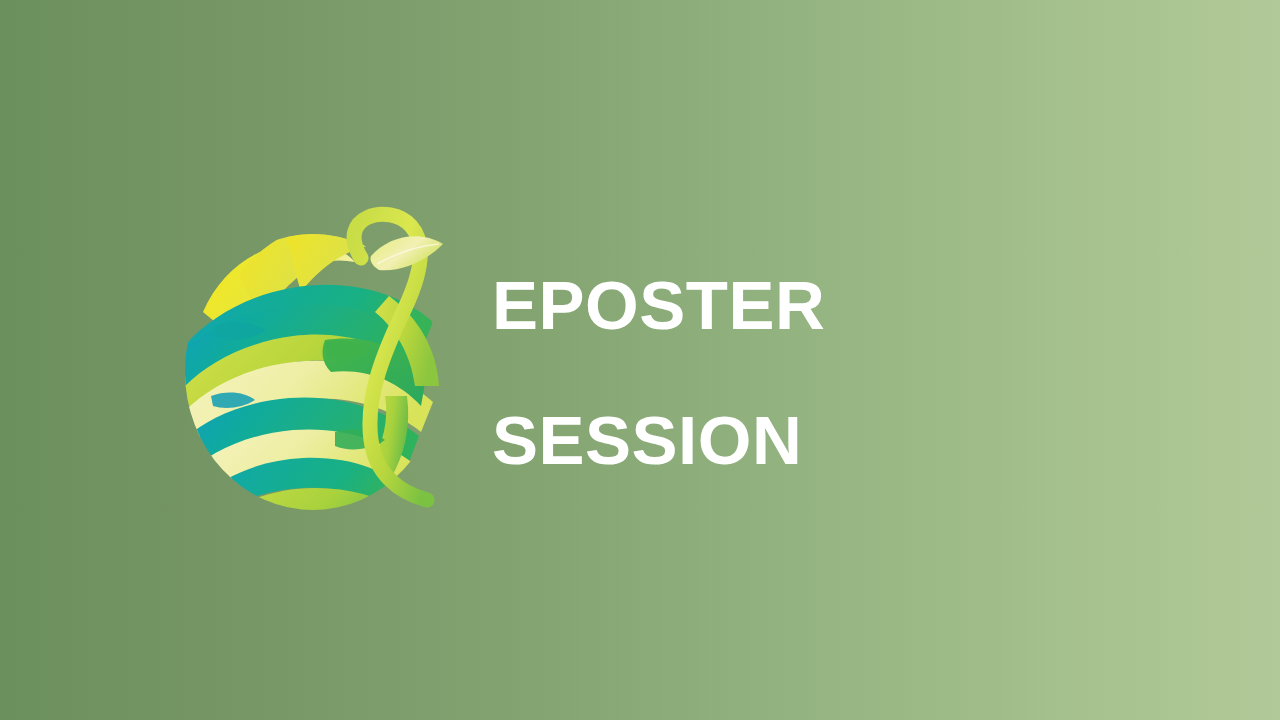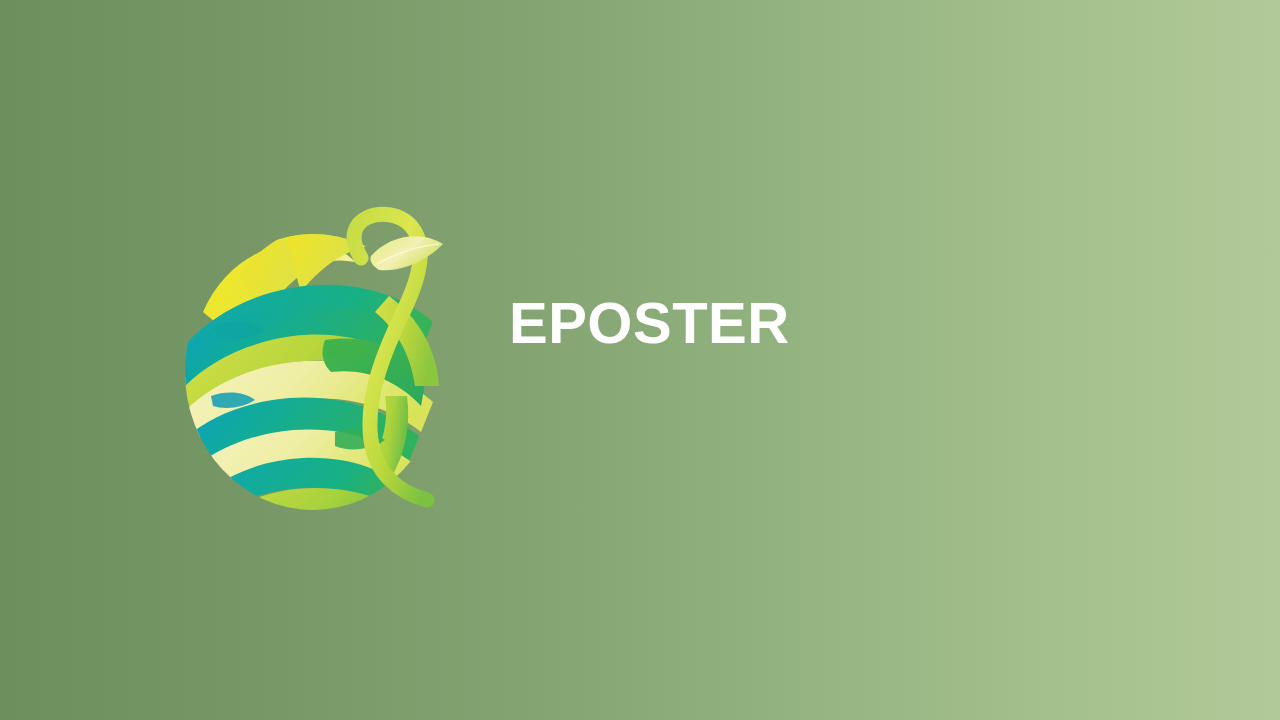--- a/index.html
+++ b/index.html
@@ -49,25 +49,25 @@
   #wordmark {
     position: absolute;
     left: 492px;
     top: 238px;
     width: 640px;
   }
   .wm-line {
     color: #ffffff;
     font-family: "Liberation Sans", sans-serif;
     font-weight: bold;
-    font-size: 58px;
+    font-size: 69px;
     line-height: 135px;
     letter-spacing: 0.5px;
     white-space: nowrap;
-    margin: 17px;
+    margin: 0;
     padding: 0;
   }
 </style>
 </head>
 <body>
 
 <div id="slide">
 
   <div id="logo-mark">
     <svg viewBox="0 0 290 320" xmlns="http://www.w3.org/2000/svg" aria-hidden="true">
@@ -188,15 +188,16 @@
 
         <path fill="url(#gLeaf)" d="M196,56 C214,36 244,30 268,44 C250,62 226,72 204,70 C198,66 194,61 196,56 Z"></path>
 
         <path fill="none" stroke="#ffffff" stroke-width="1.6" opacity="0.55" d="M202,64 C220,54 242,46 264,44"></path>
       </g>
     </svg>
   </div>
 
   <div id="wordmark">
     <div class="wm-line">EPOSTER</div>
+    <div class="wm-line">SESSION</div>
   </div>
 
 </div>
 
 </body></html>

